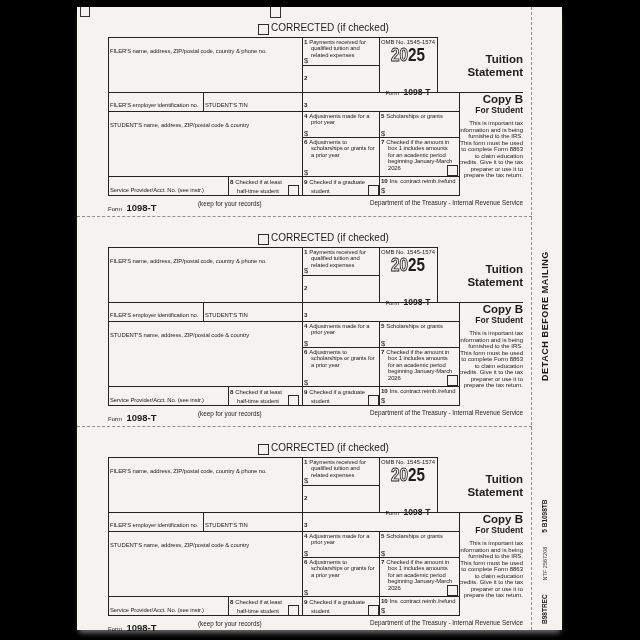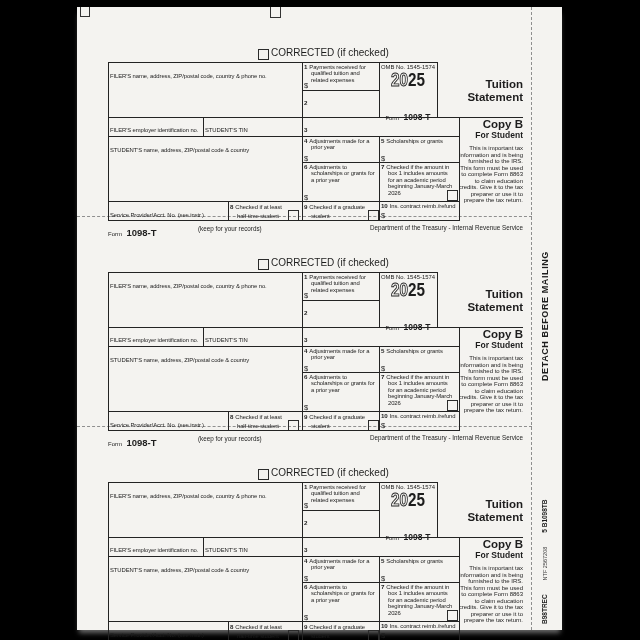--- a/index.html
+++ b/index.html
@@ -16,21 +16,21 @@
   .perf-h1{top:209px;} .perf-h2{top:419px;}
   
   .detach{position:absolute;left:463px;top:374px;transform:rotate(-90deg);transform-origin:0 0;
           white-space:nowrap;font-weight:bold;font-size:9px;letter-spacing:.6px;}
   .codes{position:absolute;left:456px;top:617px;transform:rotate(-90deg);transform-origin:0 0;
          white-space:nowrap;}
   .code-a{font-weight:bold;font-size:6.5px;padding-right:14px;}
   .code-b{font-size:5.5px;padding-right:14px;color:#3a3a3a;}
   .code-c{font-weight:bold;font-size:6.5px;}
   
-  .form-copy{position:absolute;left:0;width:485px;height:210px;margin-top:25px;}
+  .form-copy{position:absolute;left:0;width:485px;height:210px;}
   .ln{position:absolute;background:#232323;}
   .cell,.num,.dollar{position:absolute;}
   .lbl{font-size:5.9px;line-height:6.4px;letter-spacing:-.1px;}
   .nl{font-size:5.9px;line-height:6.4px;letter-spacing:-.1px;text-indent:-7px;padding-left:7px;}
   .bnum{font-weight:bold;font-size:6.2px;padding-right:2px;}
   .pre{white-space:pre-line;line-height:8.5px;}
   .dollar{font-size:7.5px;font-weight:normal;}
   .cb{position:absolute;width:9px;height:9px;border:1px solid #2b2b2b;background:transparent;}
   
   .corrected-lbl{position:absolute;left:194px;top:0;font-size:10px;}

